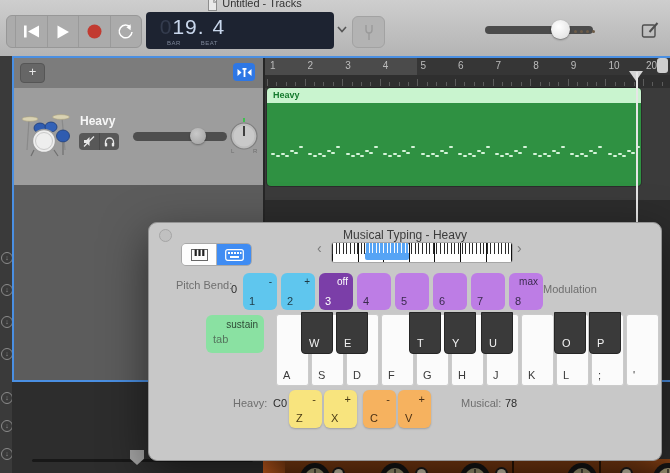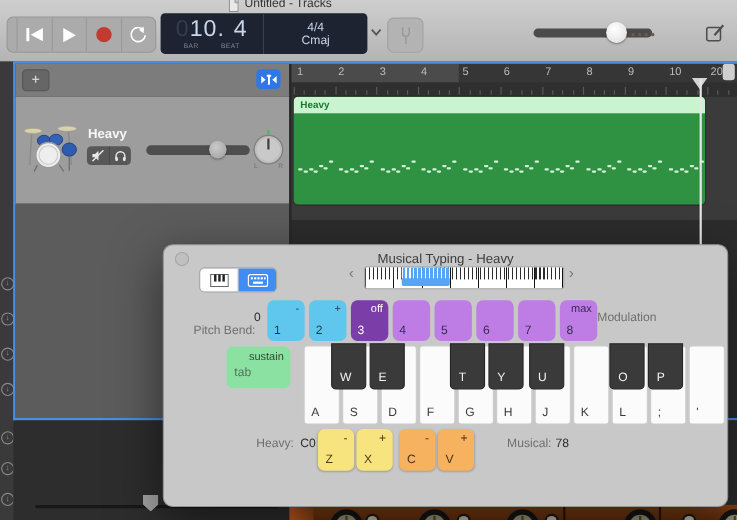--- a/index.html
+++ b/index.html
@@ -157,31 +157,27 @@
         <path d="M13.6 3.4 A6.4 6.4 0 1 0 15 8" fill="none" stroke="#fff" stroke-width="1.5"></path>
         <path d="M13.6 0.2 L13.6 6.2 L9.4 3.2 Z" fill="#fff"></path>
       </svg>
     </div>
   </div>
 
   <div class="abs lcd">
     <div class="lcd-sec" style="width:93px;">
       <div style="display:flex;align-items:baseline;">
         <span class="lcd-big ghost">0</span>
-        <span class="lcd-big">10.</span>
+        <span class="lcd-big">19.</span>
         <span class="lcd-big" style="margin-left:8px;">4</span>
       </div>
       <div style="display:flex;gap:20px;">
         <span class="lcd-lab">BAR</span>
         <span class="lcd-lab">BEAT</span>
       </div>
-    </div>
-    <div class="lcd-sec" style="flex:1;">
-      <span style="font-size:11px;">4/4</span>
-      <span style="font-size:11px;">Cmaj</span>
     </div>
   </div>
   <svg class="abs" style="left:337px;top:26px;" width="10" height="7" viewBox="0 0 10 7">
     <path d="M1 1 L5 5.5 L9 1" fill="none" stroke="#555" stroke-width="1.6"></path>
   </svg>
 
   <div class="abs cbtn" style="left:352px;top:16px;width:31px;height:30px;background:#b3b3b3;border:1px solid #a2a2a2;">
     <svg width="12" height="17" viewBox="0 0 12 17">
       <path d="M3 1 v5 a3 3 0 0 0 6 0 v-5" fill="none" stroke="#9a9a9a" stroke-width="1.4"></path>
       <line x1="6" y1="9" x2="6" y2="16" stroke="#9a9a9a" stroke-width="1.4"></line>
@@ -483,21 +479,21 @@
       </svg>
     </div>
   </div>
 
   <div class="abs mtarrow" style="left:168px;">‹</div>
   <div class="minikb abs">
     <div class="minisel"></div>
   </div>
   <div class="abs mtarrow" style="left:368px;">›</div>
 
-  <div class="abs mtlabel" style="left:27px;top:72px;">Pitch Bend:</div>
+  <div class="abs mtlabel" style="left:27px;top:56px;">Pitch Bend:</div>
   <div class="abs mtvalue" style="left:82px;top:60px;">0</div>
   <div id="pitch-keys">
       <div class="mt-key cyan" style="left: 94px; top: 50px;">
         <span class="tag">-</span>
         <span class="num">1</span>
       </div>
       <div class="mt-key cyan" style="left: 132px; top: 50px;">
         <span class="tag">+</span>
         <span class="num">2</span>
       </div>

